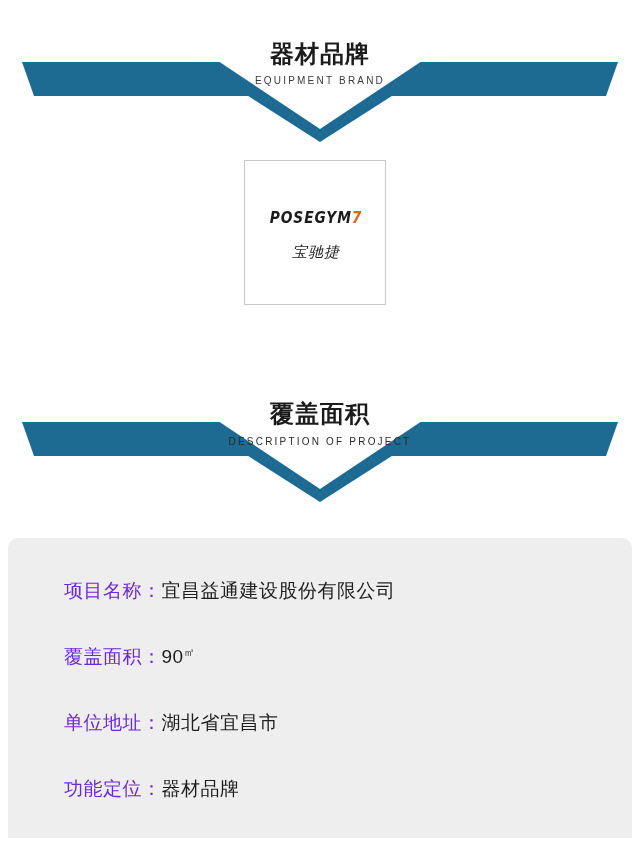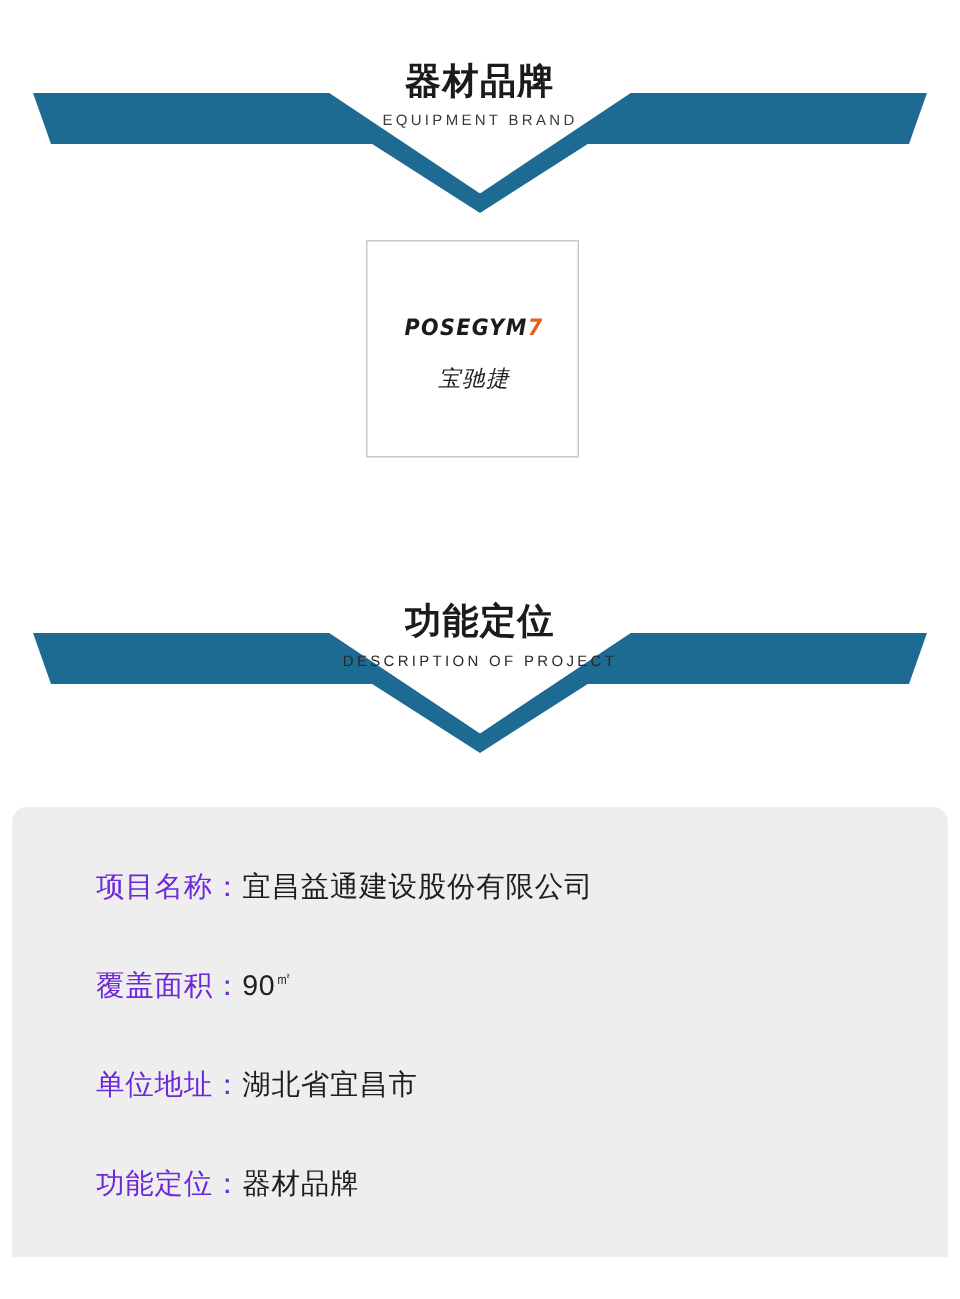--- a/index.html
+++ b/index.html
@@ -193,21 +193,21 @@
       <div class="brand-logo"><span>POSEGYM</span><span class="accent">7</span></div>
       <div class="brand-name">宝驰捷</div>
     </div>
   </div>
 
   <div class="banner" style="height:150px;">
     <div class="wing-left" style="top:52px;"></div>
     <div class="wing-right" style="top:52px;"></div>
     <div class="notch" style="top:52px;"></div>
     <div class="notch-inner" style="top:43px;"></div>
-    <div class="banner-title" style="top:28px;">功能定位</div>
+    <div class="banner-title" style="top:28px;">覆盖面积</div>
     <div class="banner-sub onblue" style="top:66px;">DESCRIPTION OF PROJECT</div>
   </div>
 
   <div class="info-panel">
 
     <div class="info-row r0">
       <span class="label">项目名称：</span><span class="value">宜昌益通建设股份有限公司</span>
     </div>
 
     <div class="info-row r1">

